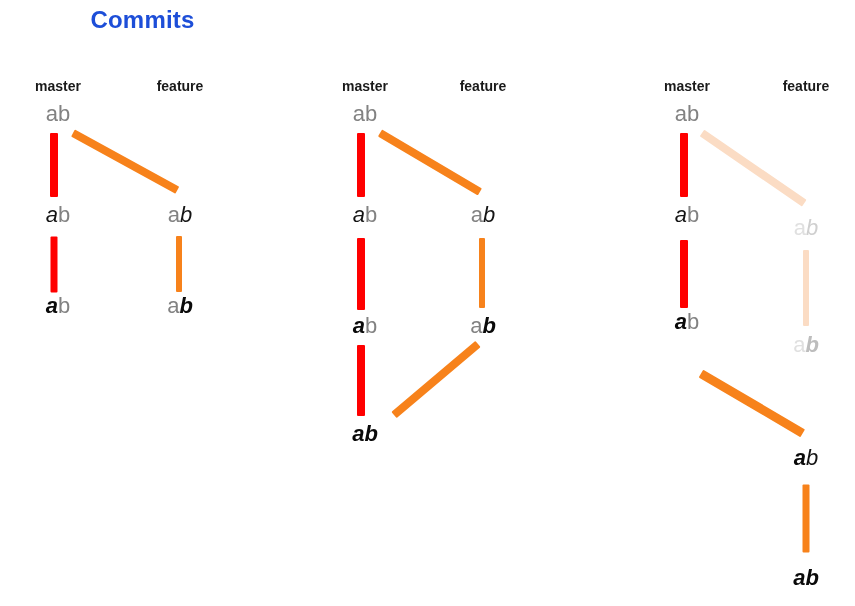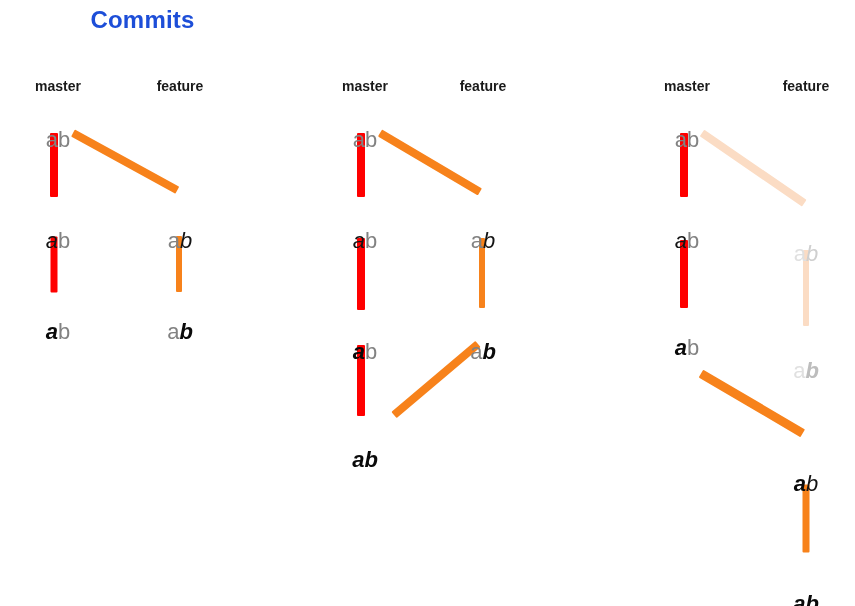--- a/index.html
+++ b/index.html
@@ -45,21 +45,20 @@
     transform: translateX(-50%);
   }
 
   .node {
     position: absolute;
     font-size: 22px;
     white-space: nowrap;
     transform: translate(-50%, -50%);
     font-family: "Liberation Sans", sans-serif;
     line-height: 1;
-    margin-top: 26px;
   }
   .node .ch { display: inline-block; }
 
   
   .ch.plain   { color: #828282; font-style: normal; font-weight: normal; }
   .ch.ital    { color: #141414; font-style: italic;  font-weight: normal; }
   .ch.bold    { color: #0a0a0a; font-style: italic;  font-weight: bold; }
   .ch.ghostp  { color: #e0e0e0; font-style: normal; font-weight: normal; }
   .ch.ghosti  { color: #cfcfcf; font-style: italic;  font-weight: normal; }
   .ch.ghostb  { color: #bdbdbd; font-style: italic;  font-weight: bold; }

